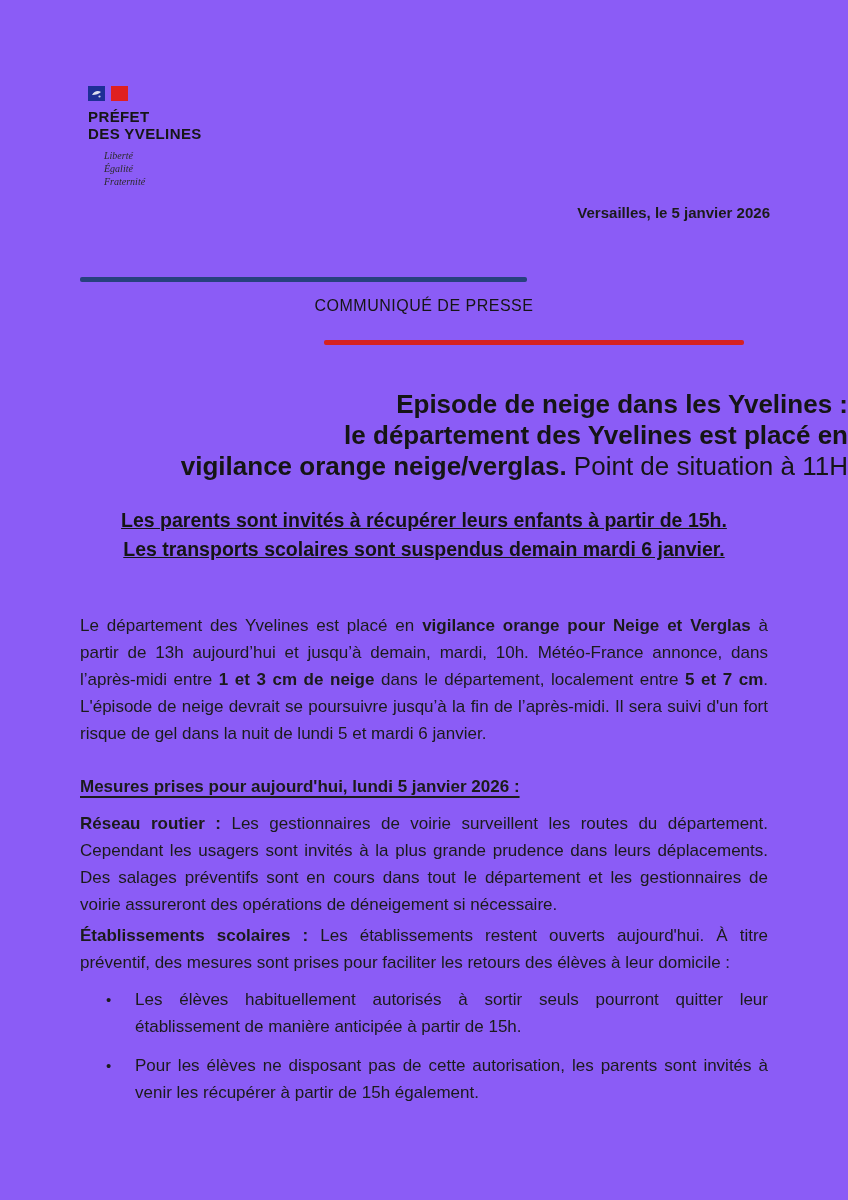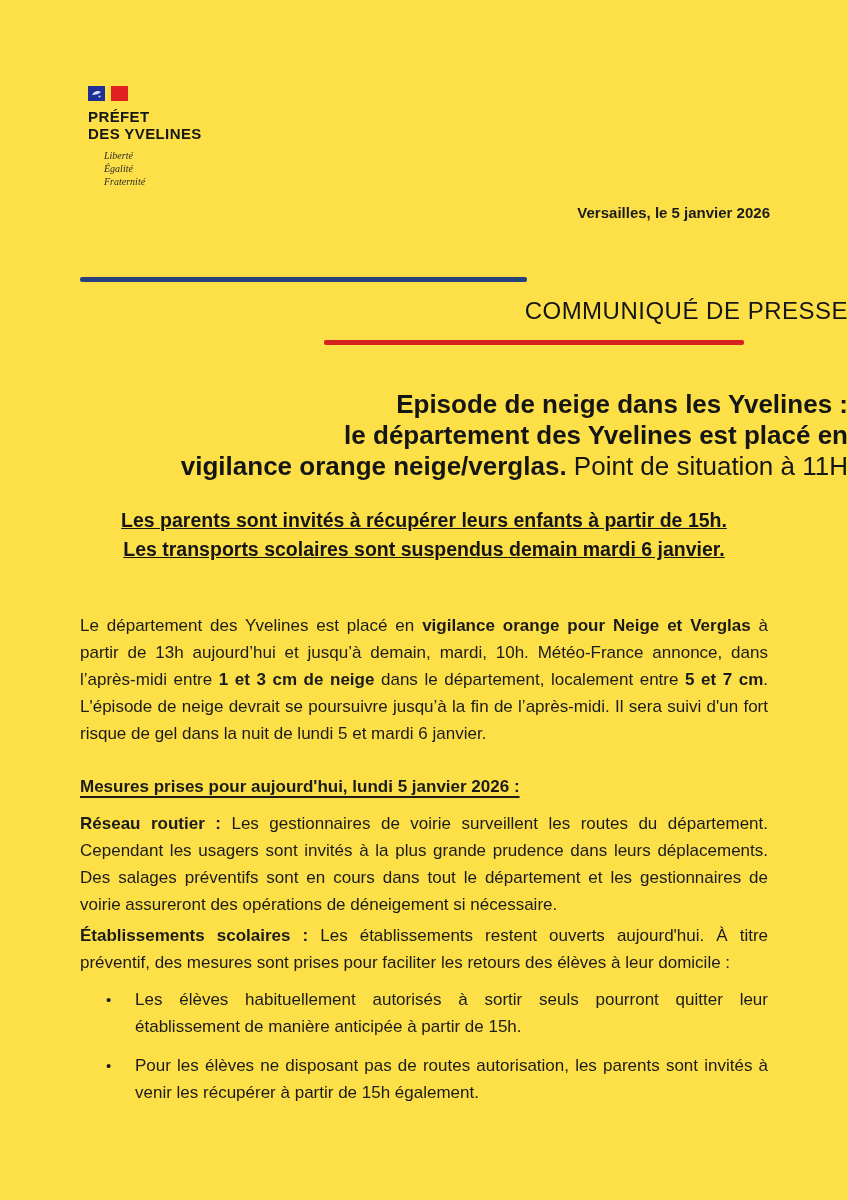--- a/index.html
+++ b/index.html
@@ -1,20 +1,20 @@
 <!DOCTYPE html>
 <html><head>
 <meta charset="utf-8">
 <style>
   html, body { margin: 0; padding: 0; background: #ffffff; }
   .page {
     position: relative;
     width: 848px;
     height: 1200px;
-    background: #fde047;
+    background: #8b5cf6;
     font-family: "Liberation Sans", sans-serif;
     color: #1b1b1b;
     overflow: hidden;
   }
 
   
   .logo { position: absolute; left: 88px; top: 86px; }
   .logo-flag { display: block; margin-bottom: 6px; }
   .logo-line { font-size: 15px; font-weight: bold; letter-spacing: 0.4px; line-height: 17px; color: #161616; }
   .motto {
@@ -25,21 +25,21 @@
 
   .dateline {
     position: absolute; top: 204px; right: 78px;
     font-size: 15px; color: #1b1b1b; font-weight: bold;
   }
 
   
   .rule-blue { position: absolute; left: 80px; top: 277px; width: 447px; height: 4.5px; background: #27417e; border-radius: 2px; }
   .pr-title {
     position: absolute; left: 0; top: 297px; width: 100%;
-    text-align: right; font-size: 24px; letter-spacing: 0.5px; color: #151515;
+    text-align: center; font-size: 16px; letter-spacing: 0.5px; color: #151515;
     white-space: nowrap;
   }
   .rule-red { position: absolute; left: 324px; top: 340px; width: 420px; height: 4.5px; background: #d62121; border-radius: 2px; }
 
   
   .headline {
     position: absolute; left: 0; top: 389px; width: 100%;
     text-align: right; font-size: 26px; line-height: 31px;
     font-weight: bold; color: #151515;
   }
@@ -123,18 +123,18 @@
 
     <p class="schools-para"><span class="para-lead">Établissements scolaires :</span><span> Les établissements restent ouverts aujourd'hui. À titre préventif, des mesures sont prises pour faciliter les retours des élèves à leur domicile :</span></p>
 
     <ul class="bullets">
       <li>
         <span class="bullet">•</span>
         <span class="li-text">Les élèves habituellement autorisés à sortir seuls pourront quitter leur établissement de manière anticipée à partir de 15h.</span>
       </li>
       <li>
         <span class="bullet">•</span>
-        <span class="li-text">Pour les élèves ne disposant pas de routes autorisation, les parents sont invités à venir les récupérer à partir de 15h également.</span>
+        <span class="li-text">Pour les élèves ne disposant pas de cette autorisation, les parents sont invités à venir les récupérer à partir de 15h également.</span>
       </li>
     </ul>
 
   </div>
 </div>
 
 </body></html>

